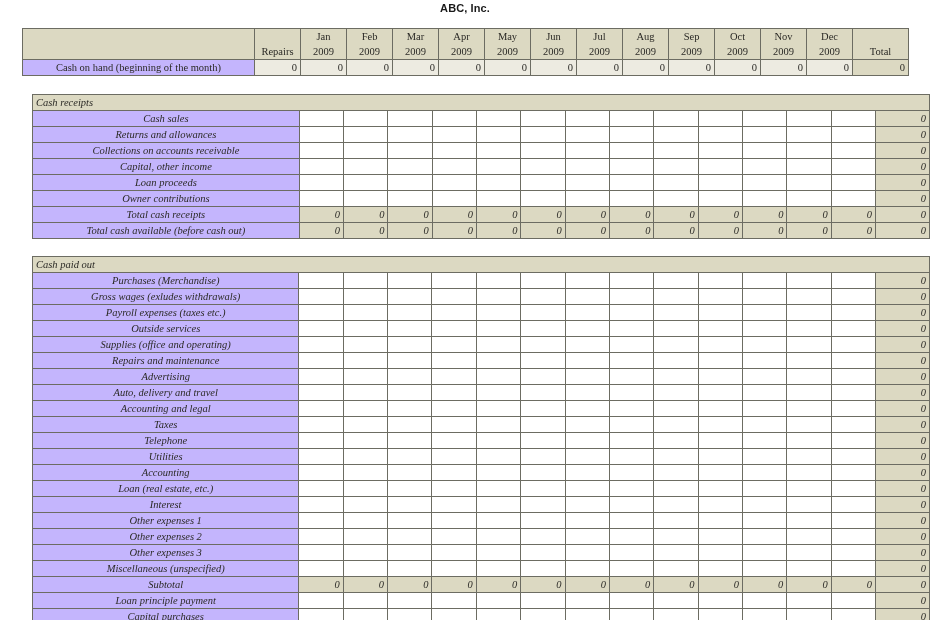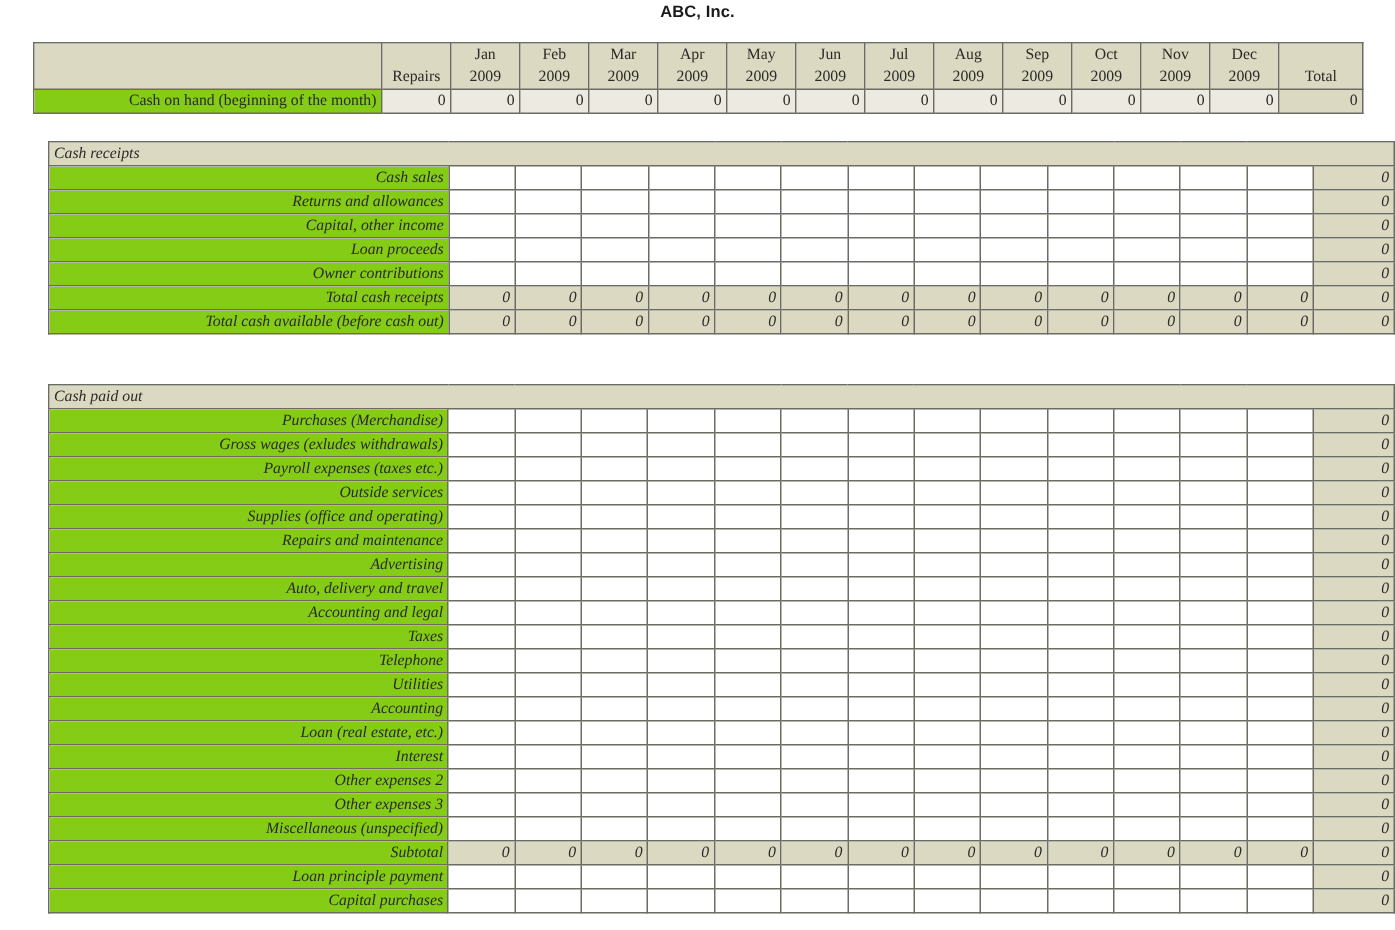--- a/index.html
+++ b/index.html
@@ -20,21 +20,21 @@
   
   .tbl{position:absolute;border-collapse:collapse;table-layout:fixed;}
   .tbl td,.tbl th{
     border:1px solid #6c6c62;
     font-size:10.5px;color:#2b2a26;
     padding:0 3px;height:15px;line-height:15px;
     font-weight:normal;overflow:hidden;white-space:nowrap;
   }
 
   
-  .lbl{background:#84cc16;text-align:right;padding-left:8px;}
+  .lbl{background:#c4b5fd;text-align:center;padding-left:8px;}
   .inp{background:#ffffff;text-align:right;}
   .num{background:#edebe1;text-align:right;}
   .tan{background:#dcd9c2;text-align:right;}
   .totcol{background:#dcd9c2;text-align:right;}
   .b{font-weight:bold;}
 
   
   .hcell{
     background:#dcd9c2;text-align:center;vertical-align:bottom;
     height:28px;line-height:13px;padding-bottom:1px;font-size:10.5px;
@@ -226,20 +226,37 @@
             <td class="inp"></td>
             <td class="inp"></td>
             <td class="inp"></td>
             <td class="inp"></td>
             <td class="inp"></td>
             <td class="inp"></td>
             <td class="inp"></td>
             <td class="totcol">0</td>
           </tr>
           <tr>
+            <td class="lbl">Collections on accounts receivable</td>
+            <td class="inp"></td>
+            <td class="inp"></td>
+            <td class="inp"></td>
+            <td class="inp"></td>
+            <td class="inp"></td>
+            <td class="inp"></td>
+            <td class="inp"></td>
+            <td class="inp"></td>
+            <td class="inp"></td>
+            <td class="inp"></td>
+            <td class="inp"></td>
+            <td class="inp"></td>
+            <td class="inp"></td>
+            <td class="totcol">0</td>
+          </tr>
+          <tr>
             <td class="lbl">Capital, other income</td>
             <td class="inp"></td>
             <td class="inp"></td>
             <td class="inp"></td>
             <td class="inp"></td>
             <td class="inp"></td>
             <td class="inp"></td>
             <td class="inp"></td>
             <td class="inp"></td>
             <td class="inp"></td>
@@ -591,20 +608,37 @@
             <td class="inp"></td>
             <td class="inp"></td>
             <td class="inp"></td>
             <td class="inp"></td>
             <td class="inp"></td>
             <td class="inp"></td>
             <td class="inp"></td>
             <td class="totcol">0</td>
           </tr>
           <tr>
+            <td class="lbl">Other expenses 1</td>
+            <td class="inp"></td>
+            <td class="inp"></td>
+            <td class="inp"></td>
+            <td class="inp"></td>
+            <td class="inp"></td>
+            <td class="inp"></td>
+            <td class="inp"></td>
+            <td class="inp"></td>
+            <td class="inp"></td>
+            <td class="inp"></td>
+            <td class="inp"></td>
+            <td class="inp"></td>
+            <td class="inp"></td>
+            <td class="totcol">0</td>
+          </tr>
+          <tr>
             <td class="lbl">Other expenses 2</td>
             <td class="inp"></td>
             <td class="inp"></td>
             <td class="inp"></td>
             <td class="inp"></td>
             <td class="inp"></td>
             <td class="inp"></td>
             <td class="inp"></td>
             <td class="inp"></td>
             <td class="inp"></td>

